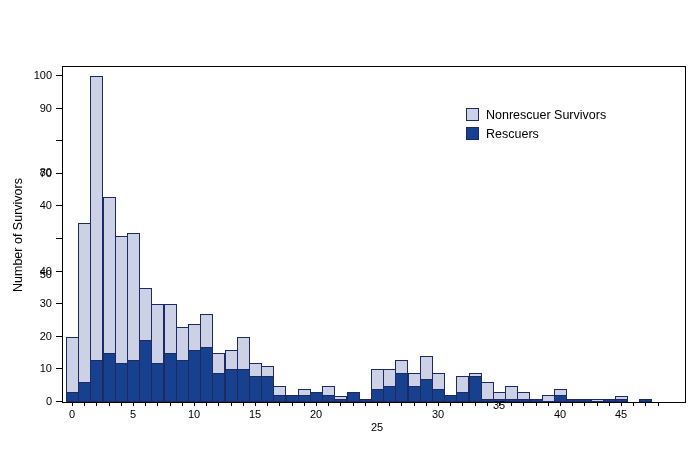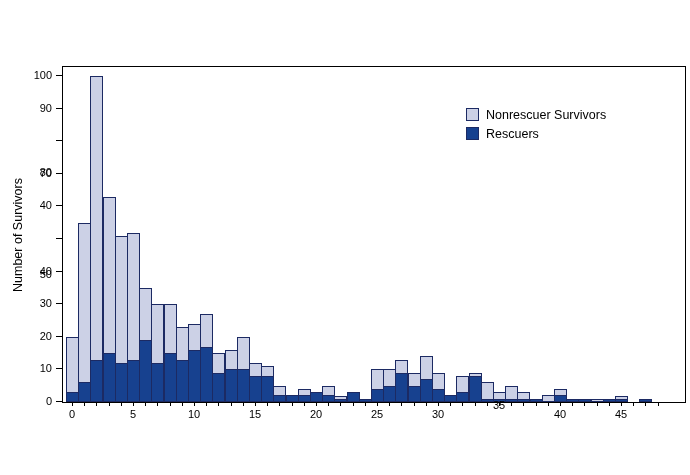--- a/index.html
+++ b/index.html
@@ -183,21 +183,21 @@
       <div class="xtick" style="left: 279.4px; top: 402px;"></div>
       <div class="xtick" style="left: 291.6px; top: 402px;"></div>
       <div class="xtick" style="left: 303.8px; top: 402px;"></div>
       <div class="xtick" style="left: 316px; top: 402px;"></div>
       <div class="xlab" style="left: 303px; top: 408px;">20</div>
       <div class="xtick" style="left: 328.2px; top: 402px;"></div>
       <div class="xtick" style="left: 340.4px; top: 402px;"></div>
       <div class="xtick" style="left: 352.6px; top: 402px;"></div>
       <div class="xtick" style="left: 364.8px; top: 402px;"></div>
       <div class="xtick" style="left: 377px; top: 402px;"></div>
-      <div class="xlab" style="left: 364px; top: 408px;">25</div>
+      <div class="xlab" style="left: 364px; top: 421px;">25</div>
       <div class="xtick" style="left: 389.2px; top: 402px;"></div>
       <div class="xtick" style="left: 401.4px; top: 402px;"></div>
       <div class="xtick" style="left: 413.6px; top: 402px;"></div>
       <div class="xtick" style="left: 425.8px; top: 402px;"></div>
       <div class="xtick" style="left: 438px; top: 402px;"></div>
       <div class="xlab" style="left: 425px; top: 408px;">30</div>
       <div class="xtick" style="left: 450.2px; top: 402px;"></div>
       <div class="xtick" style="left: 462.4px; top: 402px;"></div>
       <div class="xtick" style="left: 474.6px; top: 402px;"></div>
       <div class="xtick" style="left: 486.8px; top: 402px;"></div>

